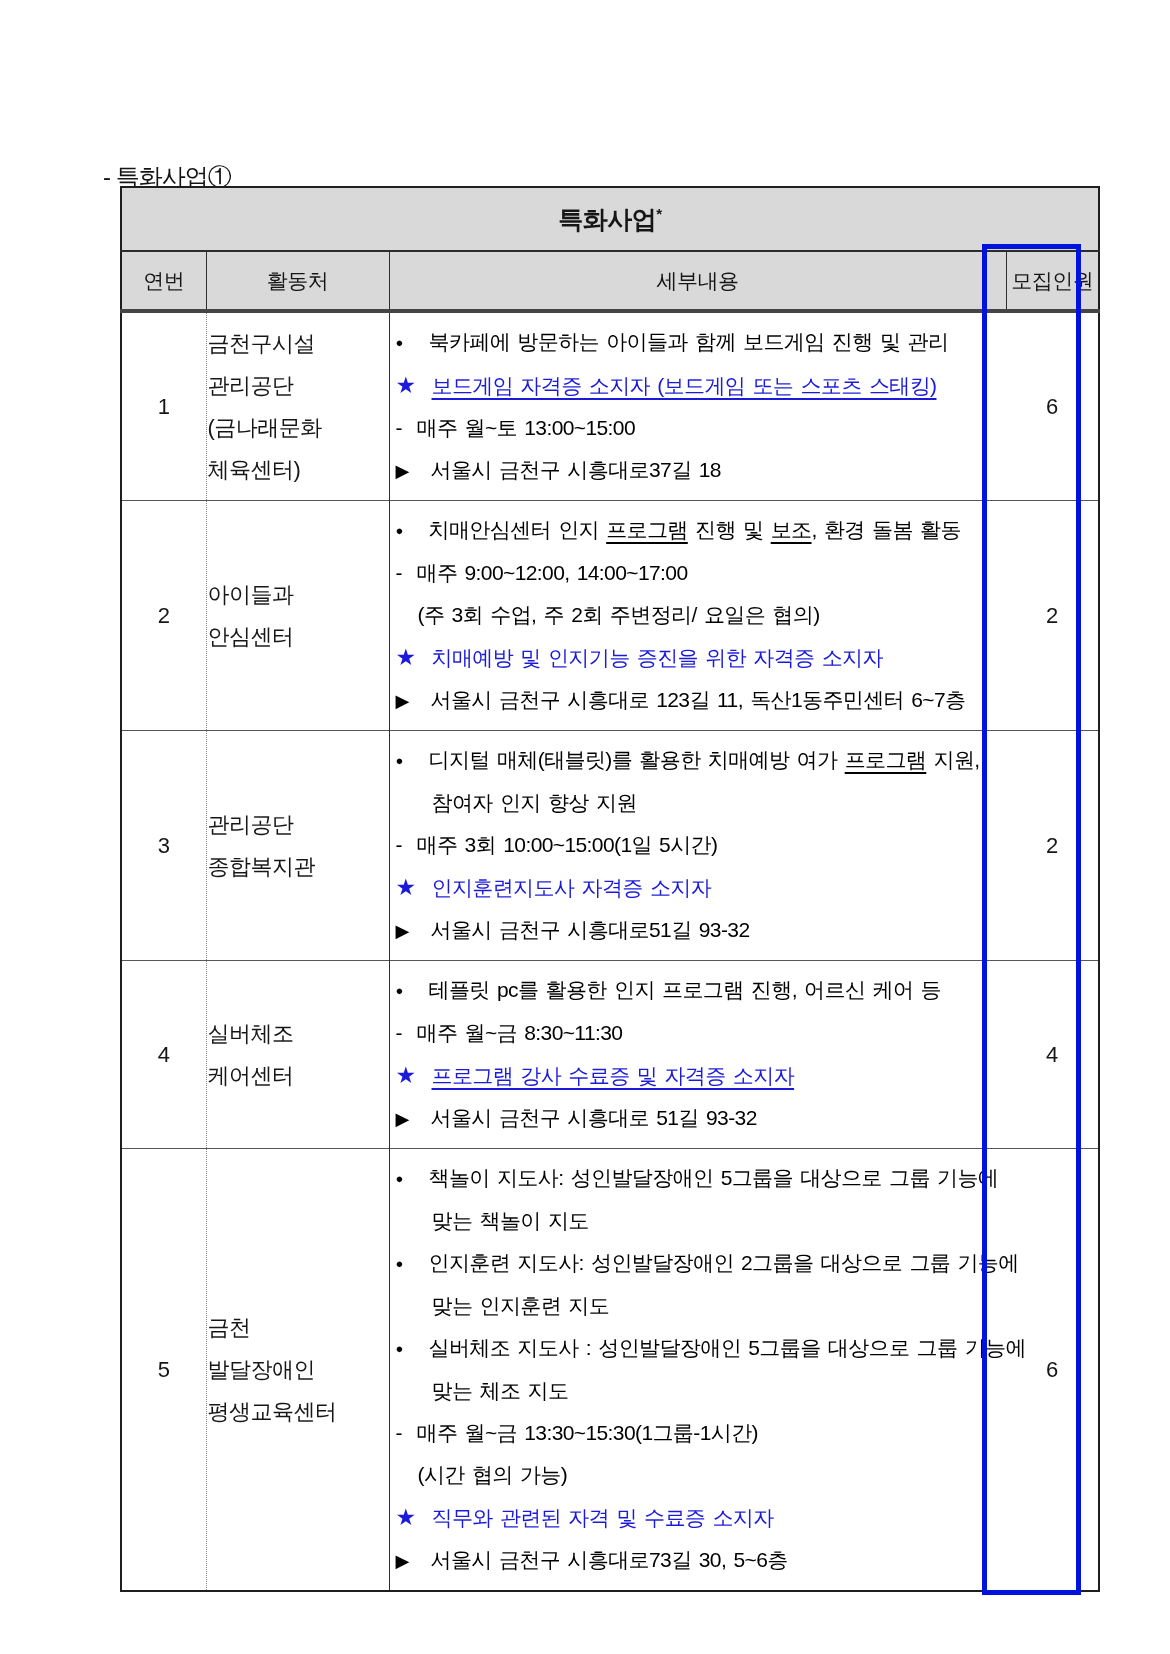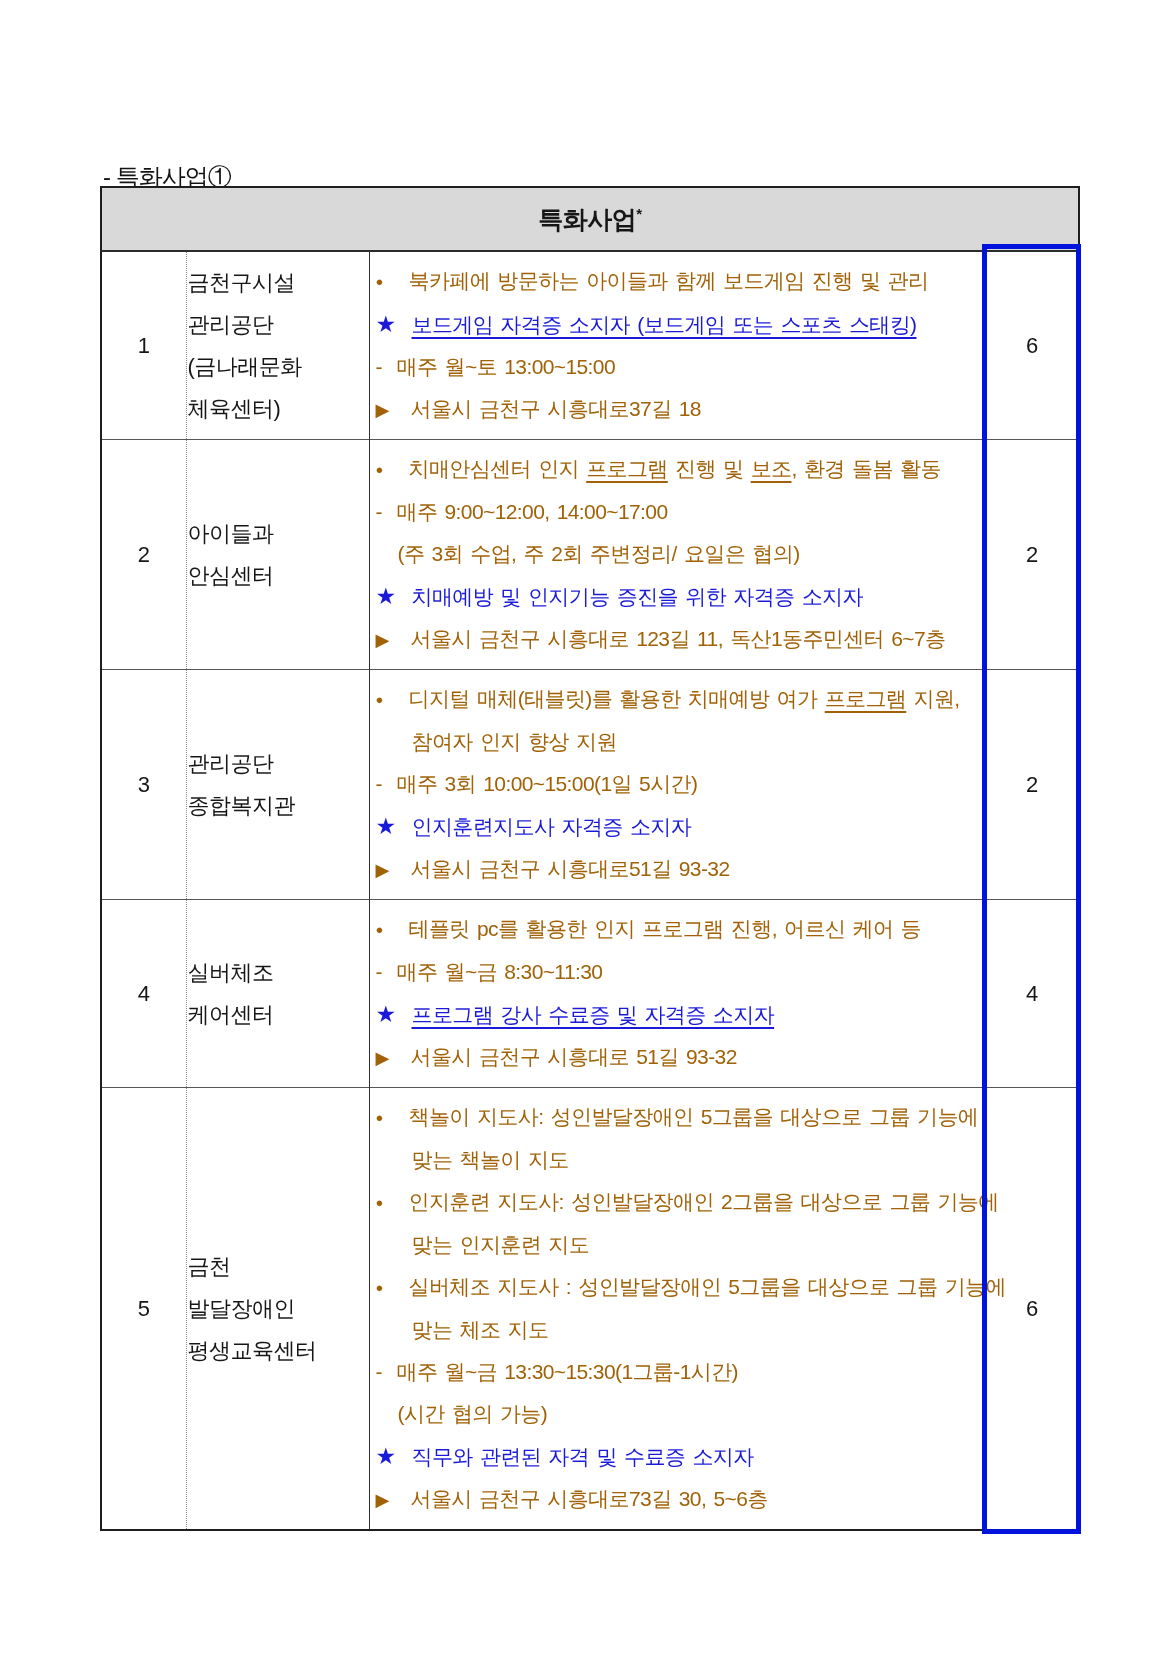--- a/index.html
+++ b/index.html
@@ -13,20 +13,21 @@
   .page-title {
     position:absolute; left:103px; top:121px;
     font-size:24px; letter-spacing:-1px; color:#141414;margin-top:40px;
   }
 
   .table-wrap { position:absolute; left:100px; top:186px; width:978px; }
 
   table.recruit {
     width:978px; table-layout:fixed; border-collapse:collapse;
     border:2.5px solid #1e1e1e;
+    margin-left:20px;
   }
   col.c-no { width:85px; } col.c-org { width:183px; }
   col.c-det { width:617px; } col.c-cnt { width:93px; }
 
   tr.title-row td {
     background:var(--header-bg,#d9d9d9);
     height:60px; text-align:center; vertical-align:middle;
     font-weight:bold; font-size:25px; letter-spacing:-0.5px;
     border-bottom:2px solid #2c2c2c;
   }
@@ -48,21 +49,21 @@
   td.num   { text-align:center; border-right:1.5px dotted #8a8a8a; }
   td.org   { text-align:left; border-left:1.5px dotted #8a8a8a;
              border-right:1.6px solid #2e2e2e; letter-spacing:-0.5px; }
   td.org .org-line { line-height:42px; }
   td.details { padding:8px 4px 8px 6px; }
   td.count { text-align:center; }
 
   .line {
     line-height:42px; font-size:21px;
     letter-spacing:-0.6px; word-spacing:2px;
-    white-space:nowrap; color:#a16207;
+    white-space:nowrap; color:#000000;
   }
   .line .mk { display:inline-block; text-align:left; }
   .line-bullet .mk { width:33px; font-size:13px; vertical-align:2px; }
   .line-star   .mk { width:36px; font-size:23px; }
   .line-dash   .mk { width:21px; }
   .line-arrow  .mk { width:35px; font-size:18px; }
   .line-paren  { padding-left:22px; }
   .line-indent { padding-left:36px; }
   .line-star { color:var(--blue-text,#1a1ad8); }
   .u { text-decoration:underline; text-underline-offset:5px; text-decoration-thickness:1.5px; }
@@ -84,20 +85,26 @@
     <table class="recruit">
       <colgroup>
         <col class="c-no">
           <col class="c-org">
           <col class="c-det">
           <col class="c-cnt">
       </colgroup>
       <thead>
         <tr class="title-row">
           <td colspan="4"><span>특화사업</span><span class="title-mark">*</span></td>
+        </tr>
+        <tr class="head-row">
+          <th>연번</th>
+          <th>활동처</th>
+          <th>세부내용</th>
+          <th>모집인원</th>
         </tr>
       </thead>
       <tbody>
           <tr>
             <td class="num">1</td>
             <td class="org">
               <div class="org-line">금천구시설</div>
               <div class="org-line">관리공단</div>
               <div class="org-line">(금나래문화</div>
               <div class="org-line">체육센터)</div>

